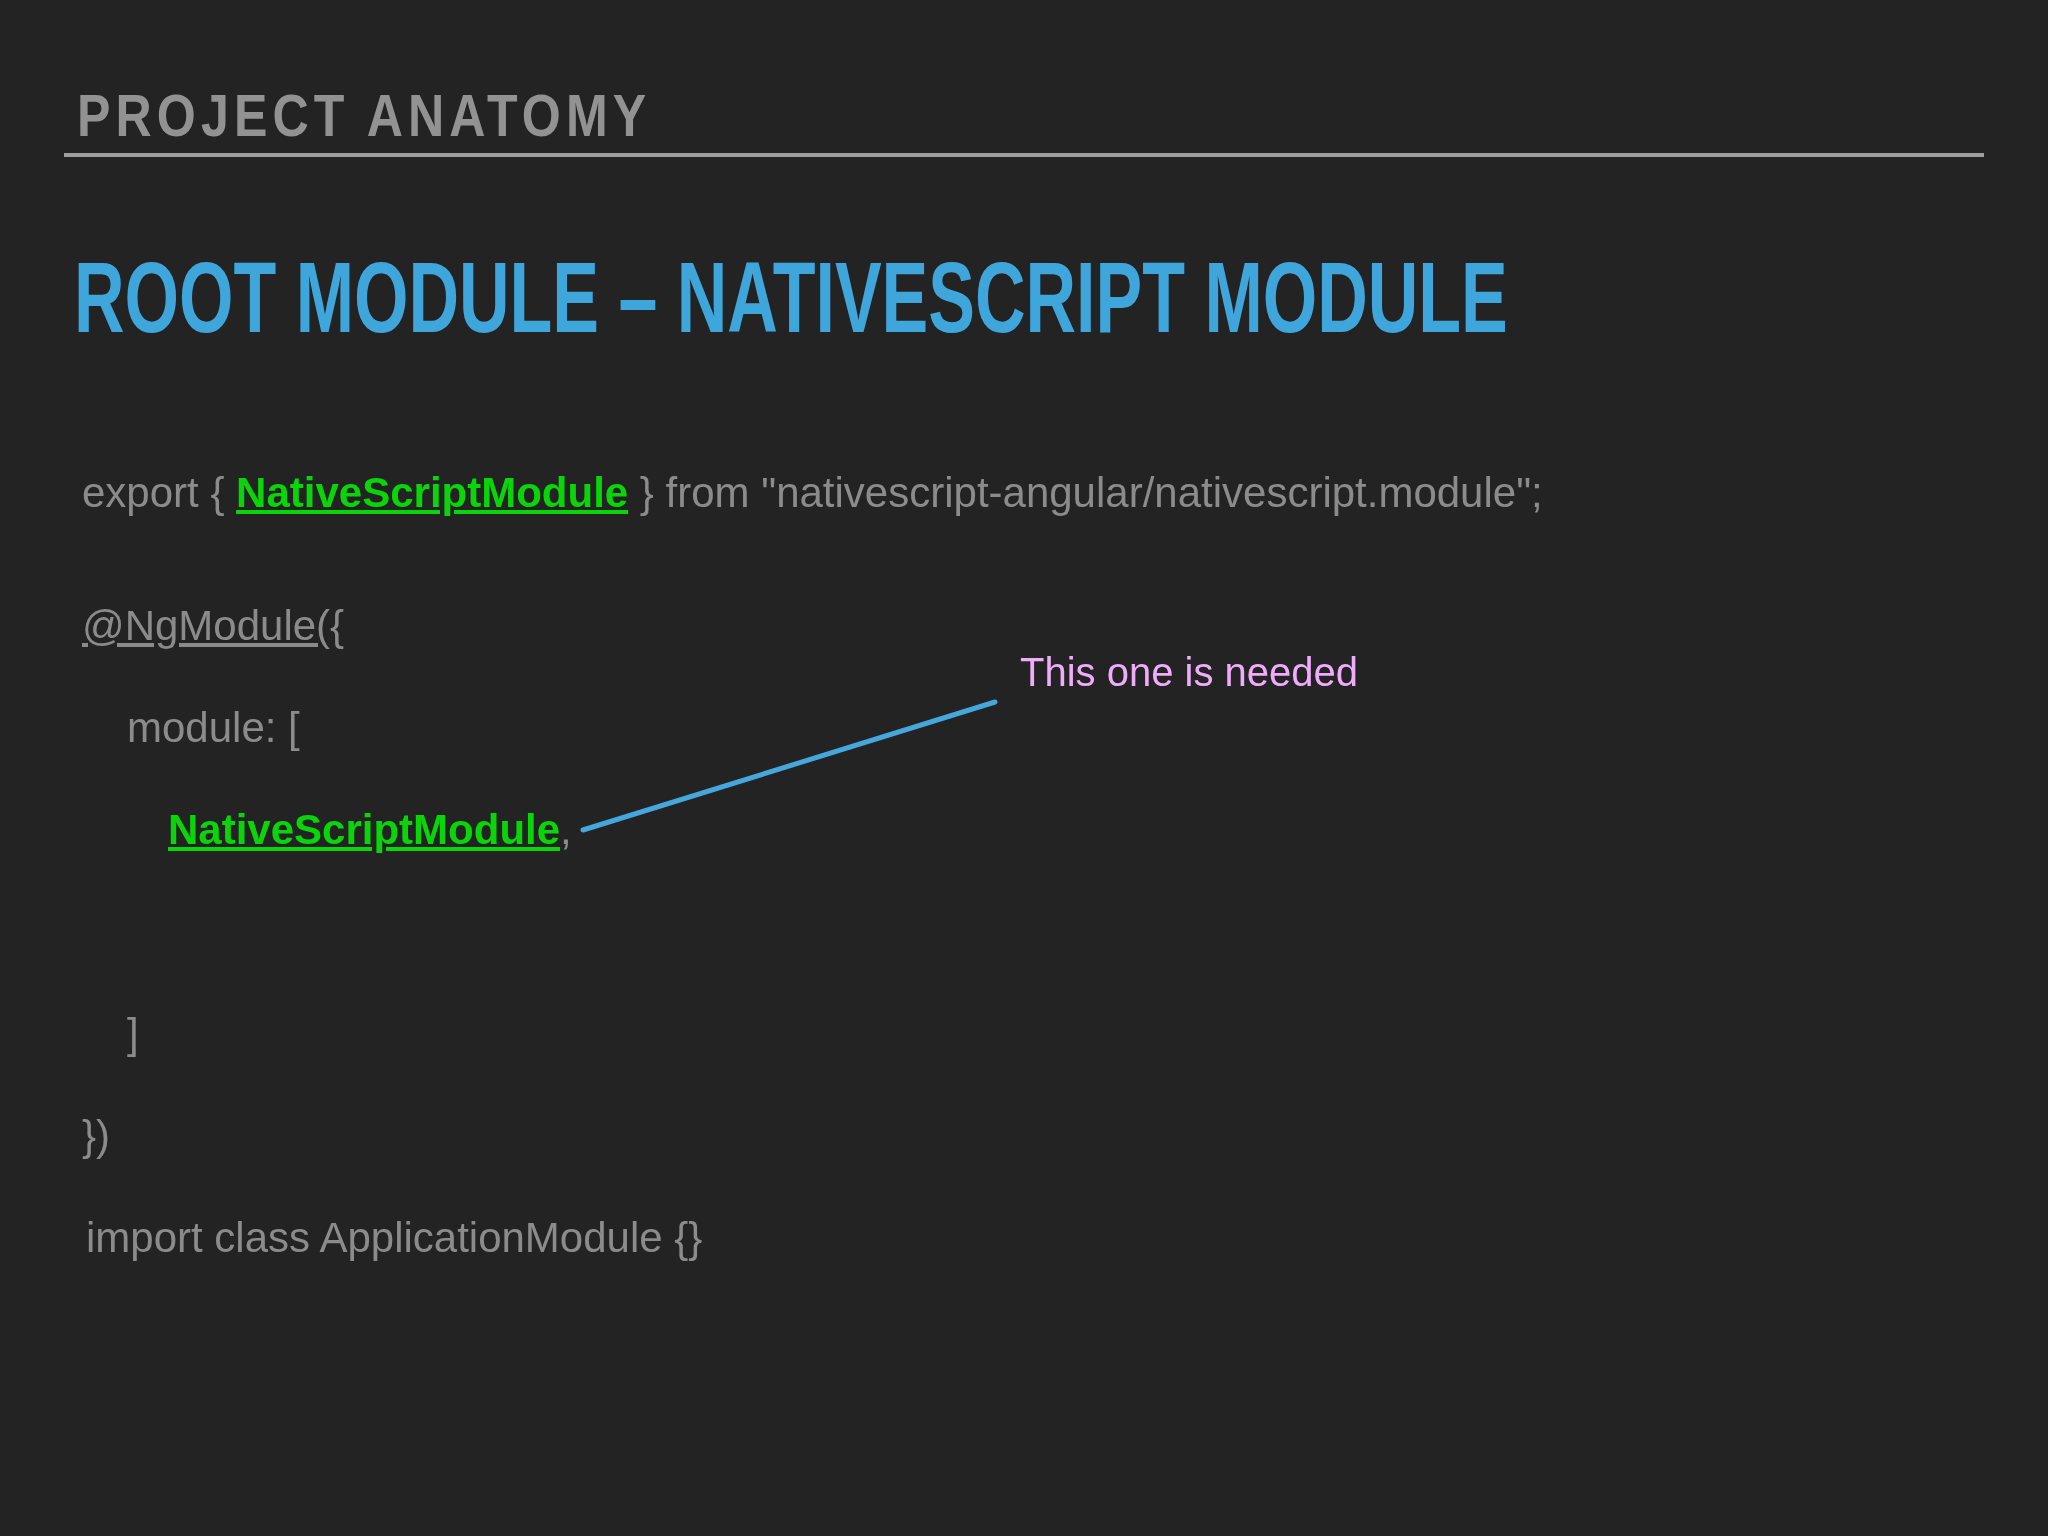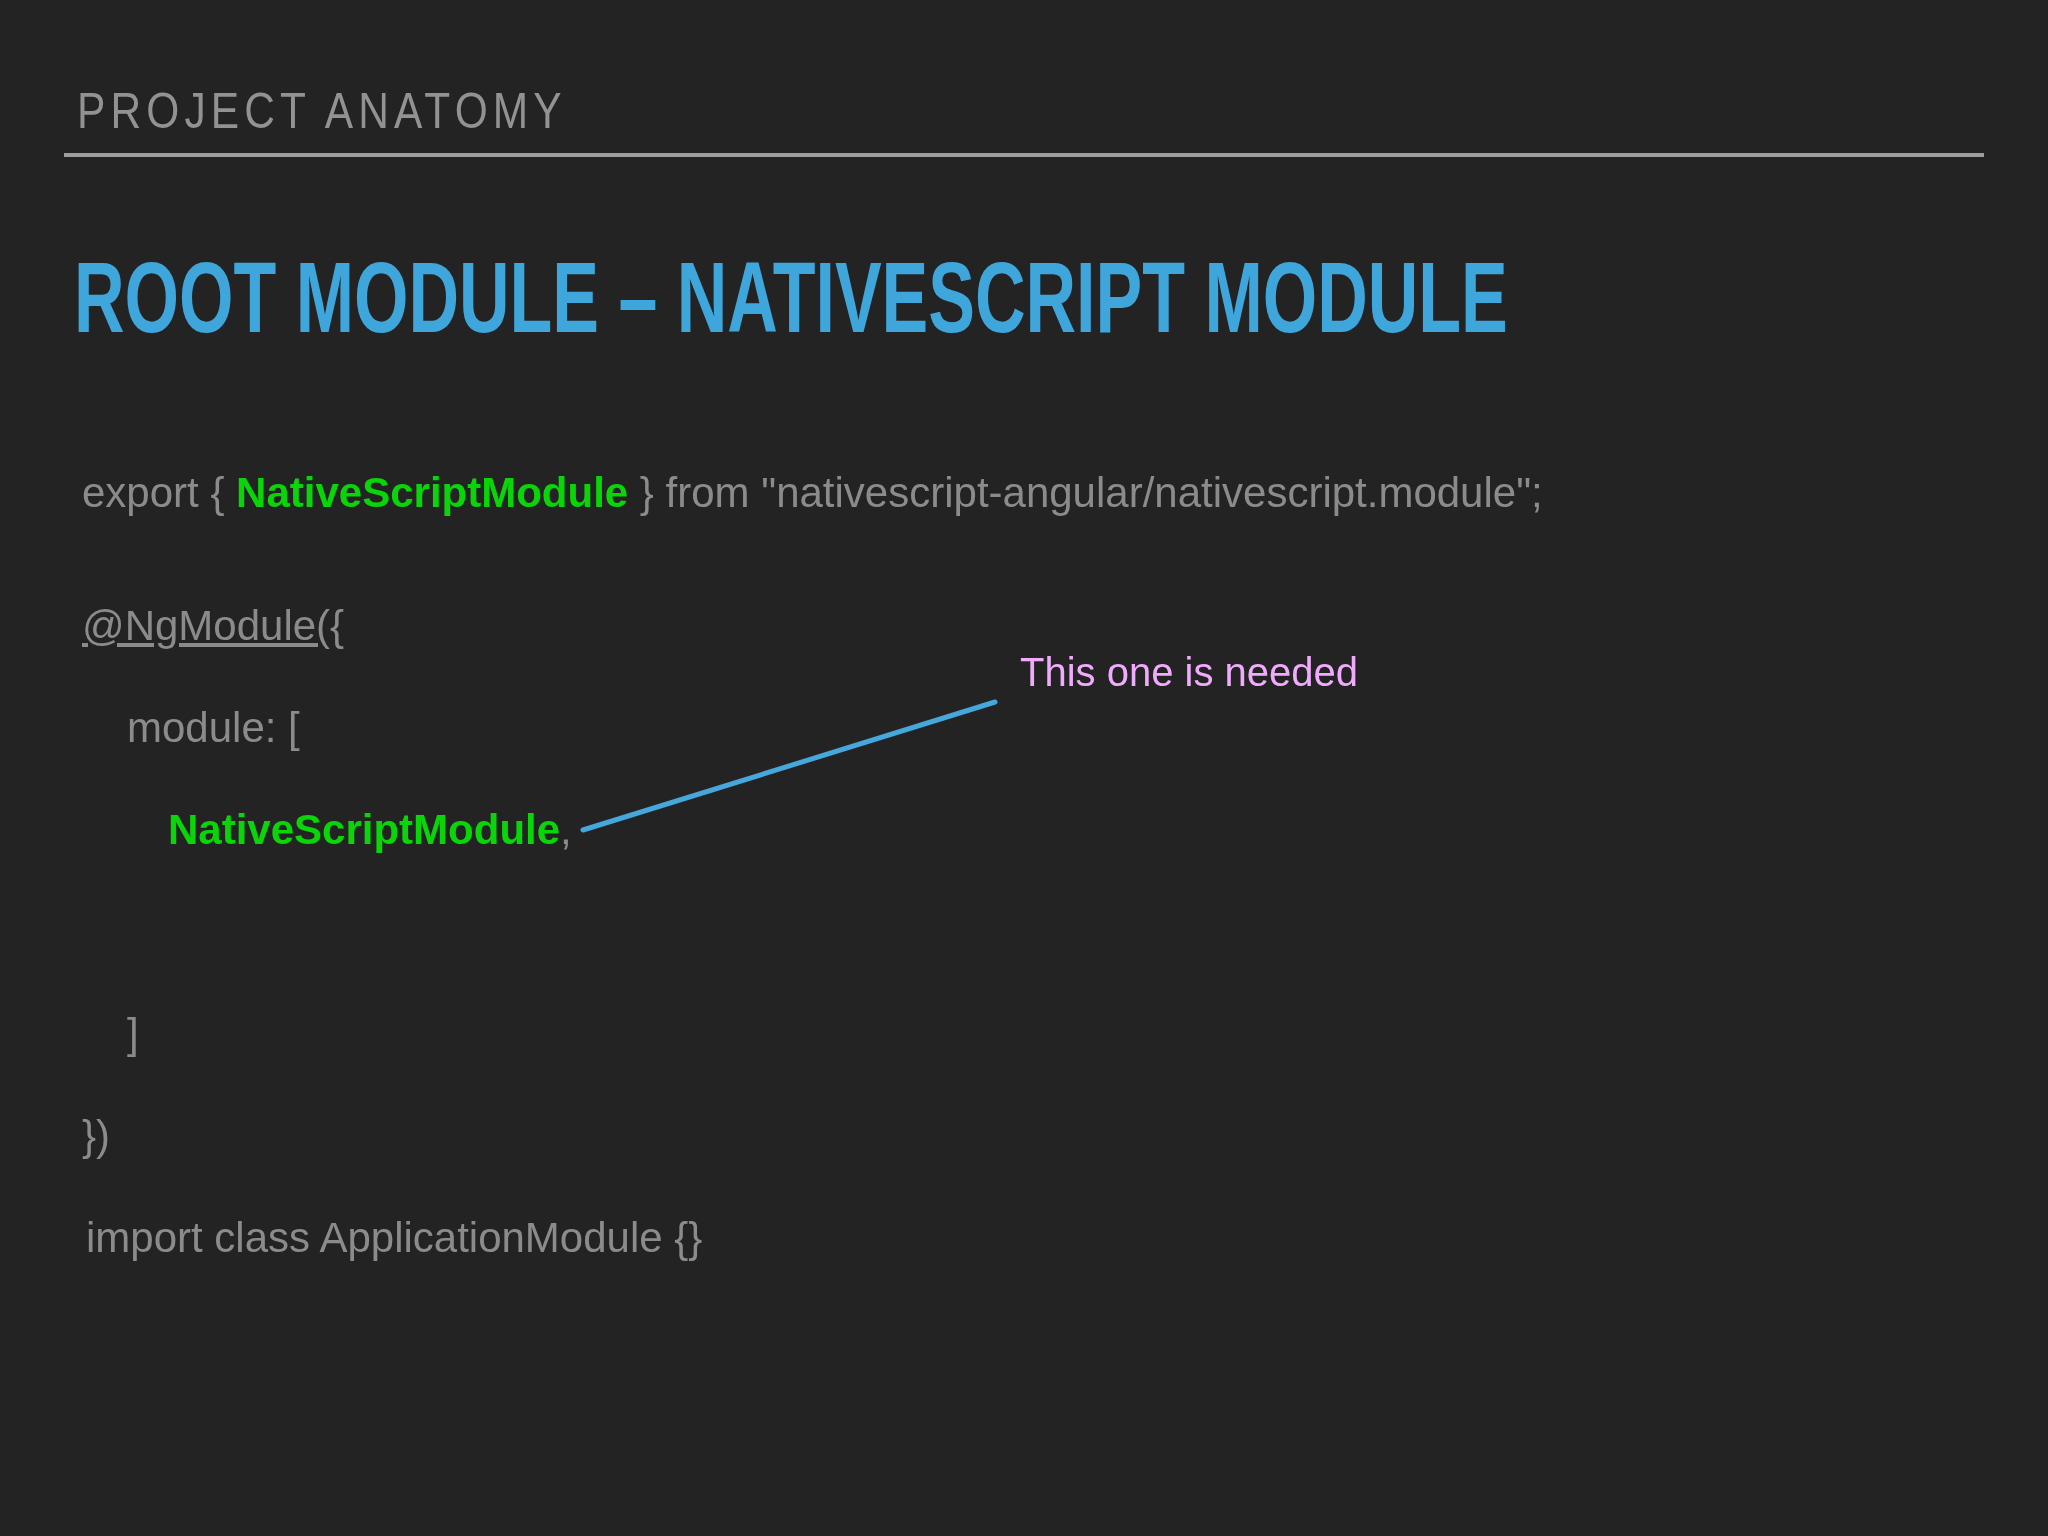--- a/index.html
+++ b/index.html
@@ -15,22 +15,22 @@
     height: 1536px;
     background: #232324;
   }
 
   
   .kicker {
     position: absolute;
     left: 77px;
     top: 82px;
     color: #929292;
-    font-size: 50px;
-    font-weight: 400;
+    font-size: 59px;
+    font-weight: 700;
     letter-spacing: 6px;
     white-space: nowrap;
   }
   .kicker .squeeze {
     display: inline-block;
     transform: scaleX(0.85);
     transform-origin: 0 50%;
   }
   .header-rule {
     position: absolute;
@@ -62,20 +62,21 @@
   .code-line {
     position: absolute;
     color: #8b8b8b;
     font-size: 42px;
     line-height: 56px;
     white-space: nowrap;
   }
   .hl-green {
     color: #09d509;
     font-weight: 700;
+    text-decoration: underline;
   }
 
   
   .annotation {
     position: absolute;
     left: 1020px;
     top: 650px;
     color: #f0abfc;
     font-size: 40px;
     white-space: nowrap;

